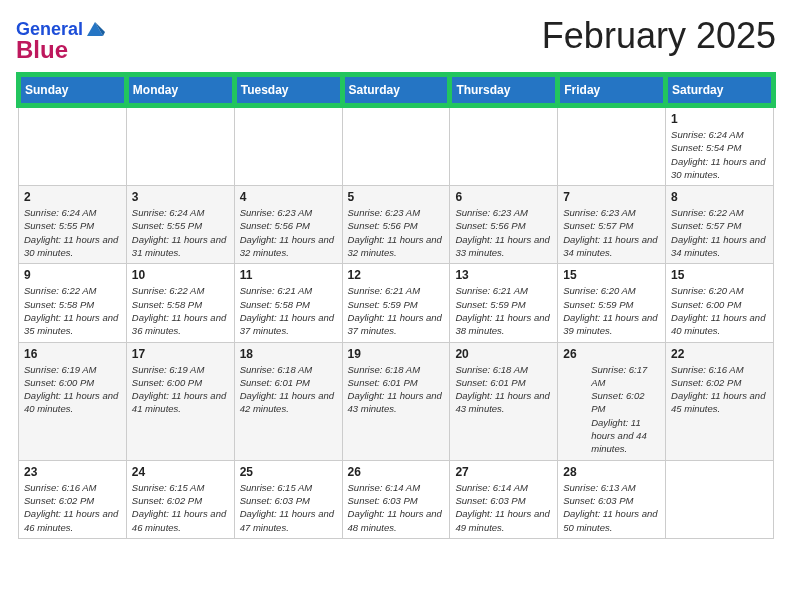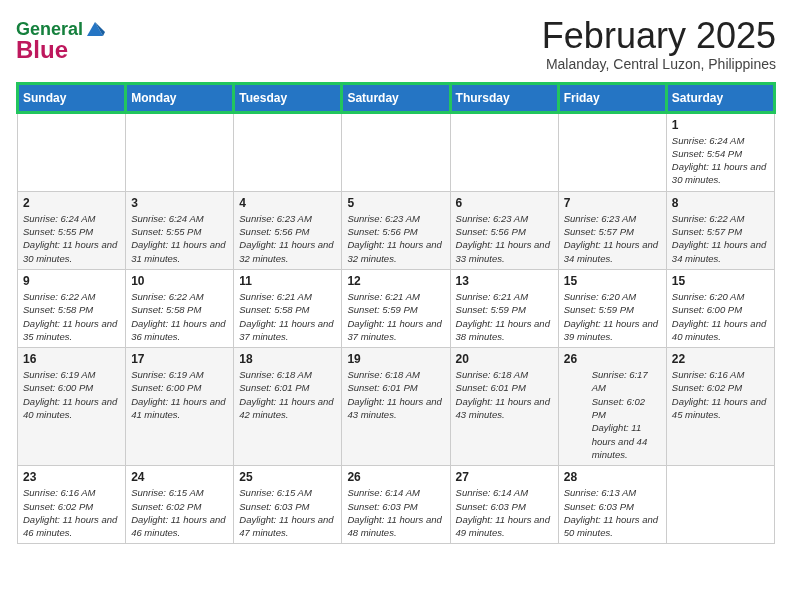--- a/index.html
+++ b/index.html
@@ -17,21 +17,21 @@
       margin-bottom: 10px;
     }
     .logo {
       display: flex;
       align-items: flex-start;
       margin-top: 4px;
     }
     .logo-text-general {
       font-size: 18px;
       font-weight: bold;
-      color: #15803d;
+      color: #1d4ed8;
       line-height: 1;
     }
     .logo-text-blue {
       font-size: 24px;
       font-weight: bold;
       color: #be185d;
       line-height: 1;
     }
     .logo-icon {
       width: 20px;
@@ -57,21 +57,21 @@
       border-collapse: collapse;
       border: 1px solid #ccc;
     }
     .calendar th {
       background: #2575c4;
       color: #fff;
       font-size: 12px;
       font-weight: bold;
       padding: 6px 4px;
       text-align: left;
-      border: 3px solid #22c55e;
+      border: 5px solid #22c55e;
     }
     .calendar td {
       vertical-align: top;
       border: 1px solid #ccc;
       padding: 4px 5px;
       width: calc(100% / 7);
       min-height: 80px;
       font-size: 10px;
       color: #333;
       background: #fff;
@@ -107,21 +107,20 @@
         <svg class="logo-icon" viewBox="0 0 20 20">
           <polygon points="2,18 10,4 18,18" fill="#2575c4"></polygon>
           <polygon points="10,4 18,18 20,14" fill="#1a5fa0"></polygon>
         </svg>
       </div>
       <span class="logo-text-blue">Blue</span>
     </div>
   </div>
   <div class="title-block">
     <div class="month-title">February 2025</div>
-    <div class="location">Malanday, Central Luzon, Philippines</div>
   </div>
 </div>
 
 <table class="calendar">
   <thead>
     <tr>
     <th>Sunday</th>
         <th>Monday</th>
         <th>Tuesday</th>
         <th>Saturday</th>

